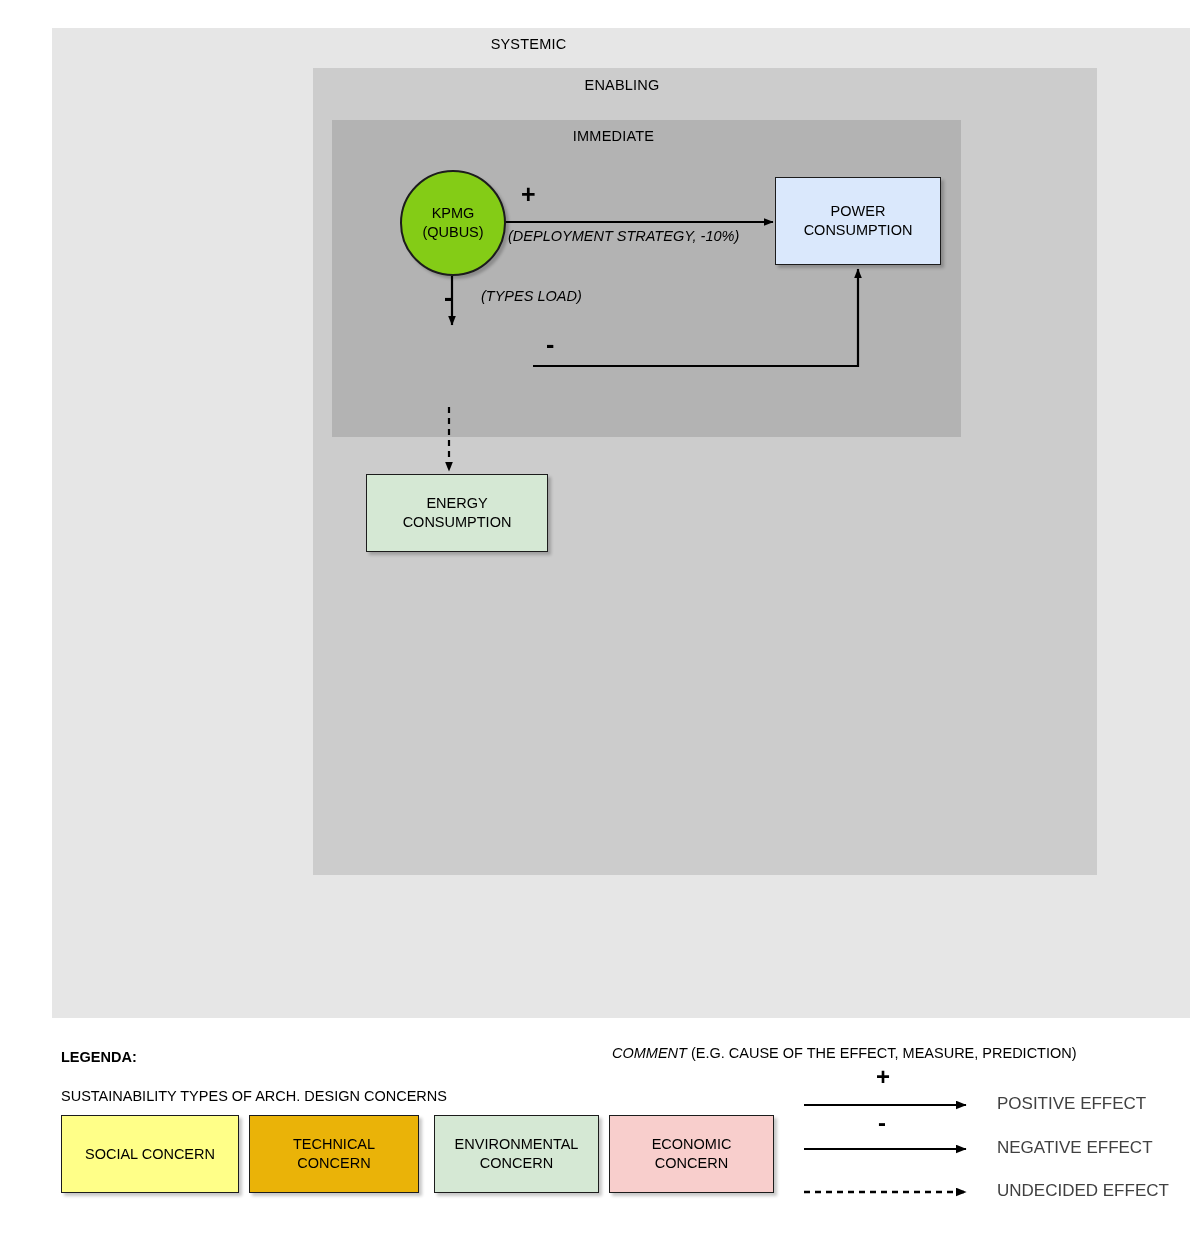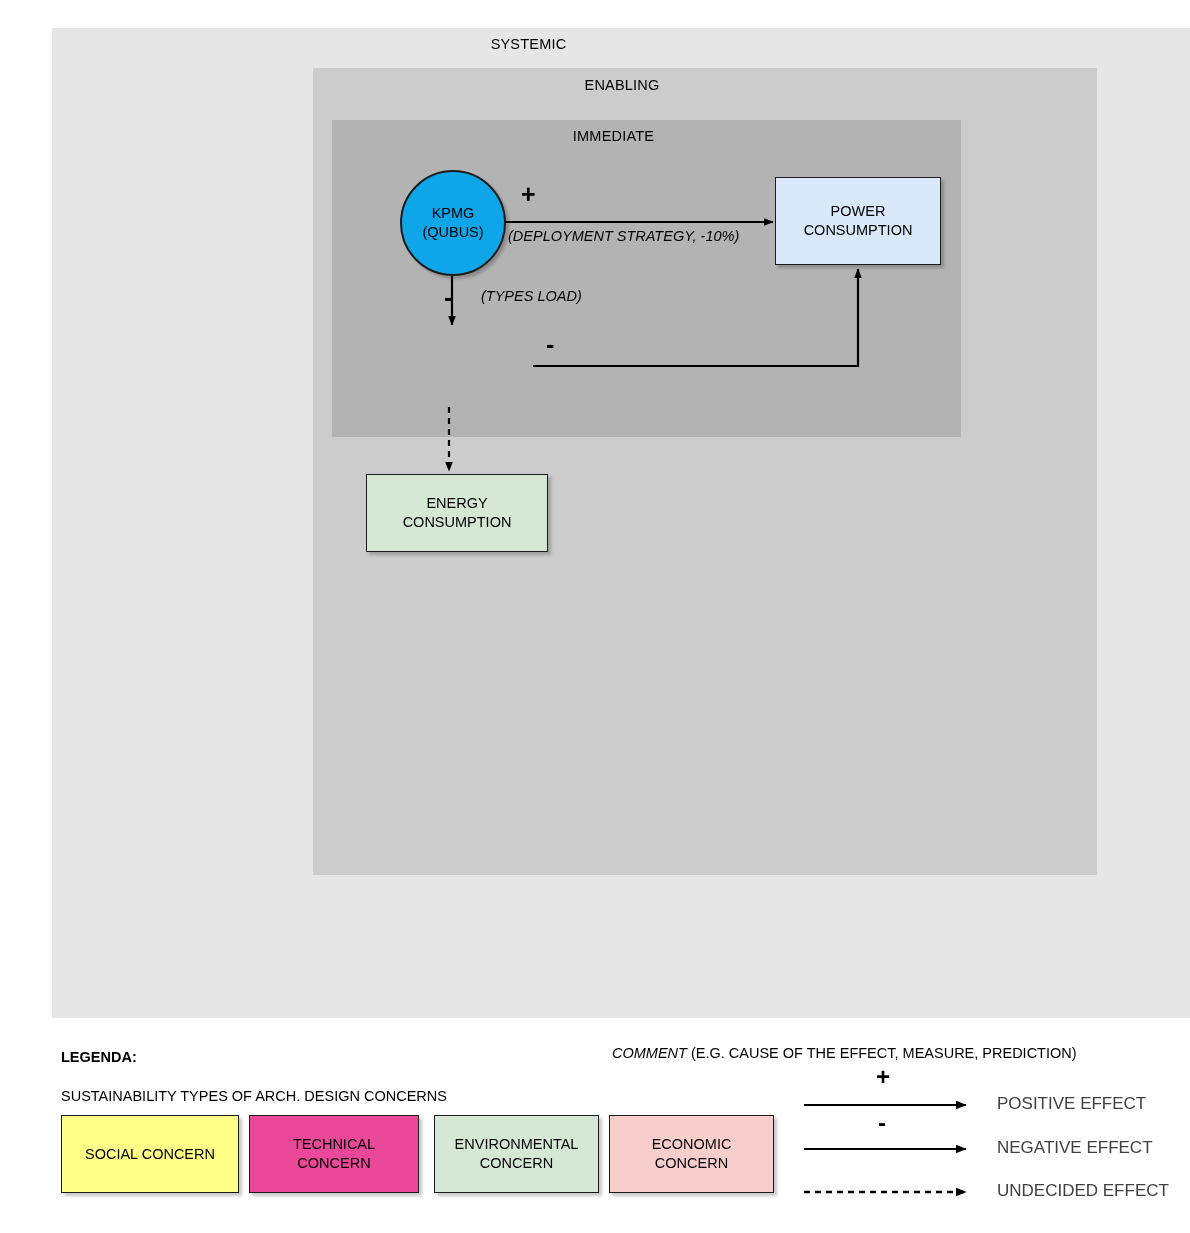--- a/index.html
+++ b/index.html
@@ -56,21 +56,21 @@
     text-align: center;
     font-size: 14.5px;
     line-height: 1.28;
     color: #000000;
     box-shadow: 3px 3px 3px rgba(0,0,0,0.22);
   }
   .node.technical   { background: #dae8fc; }
   .node.environment { background: #d5e8d4; }
   .node.circle {
     border-radius: 50%;
-    background: #0ea5e9;
+    background: #84cc16;
     border-width: 2px;
   }
 
   #node-kpmg            { left: 400px; top: 170px; width: 106px; height: 106px; }
   #node-power           { left: 775px; top: 177px; width: 166px; height: 88px; }
   #node-execution-time  { left: 366px; top: 327px; width: 167px; height: 80px; }
   #node-energy          { left: 366px; top: 474px; width: 182px; height: 78px; }
 
   
   #edges { position: absolute; left: 0; top: 0; width: 1190px; height: 1233px; pointer-events: none; }
@@ -116,21 +116,21 @@
     position: absolute;
     top: 97px;
     height: 78px;
     border: 1.6px solid #1c1c1c;
     display: flex; align-items: center; justify-content: center;
     text-align: center;
     font-size: 14.5px; line-height: 1.28; color: #000000;
     box-shadow: 3px 3px 3px rgba(0,0,0,0.22);
   }
   #legend-box-social        { left: 47px;  width: 178px; background: #ffff88; text-align: center; }
-  #legend-box-technical     { left: 235px; width: 170px; background: #ec4899; }
+  #legend-box-technical     { left: 235px; width: 170px; background: #eab308; }
   #legend-box-environmental { left: 420px; width: 165px; background: #d5e8d4; }
   #legend-box-economic      { left: 595px; width: 165px; background: #f8cecc; }
 
   .legend-effect-label {
     position: absolute;
     left: 983px;
     font-size: 17px;
     color: #404040;
     white-space: nowrap;
   }

